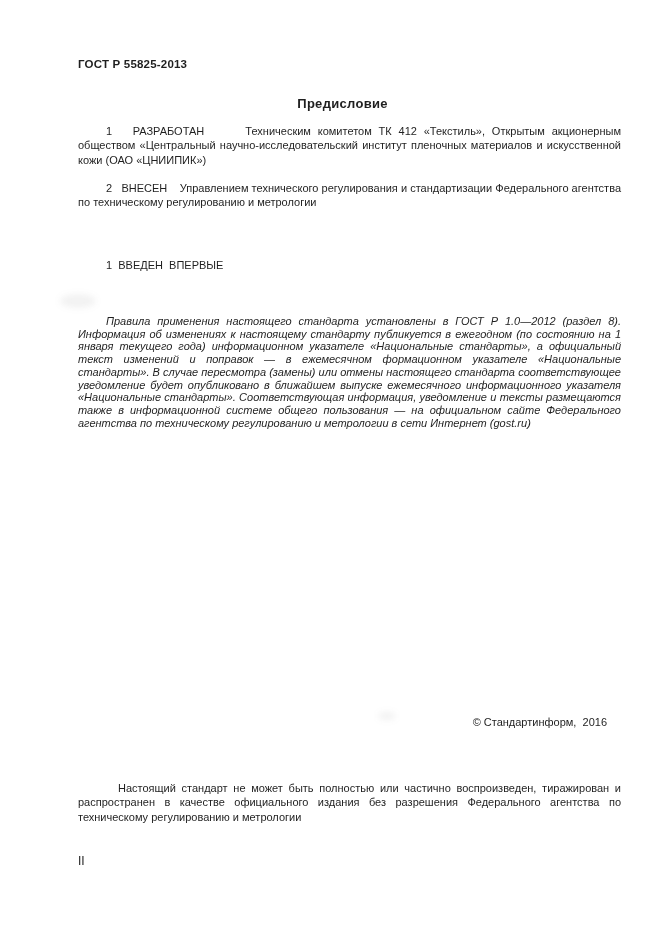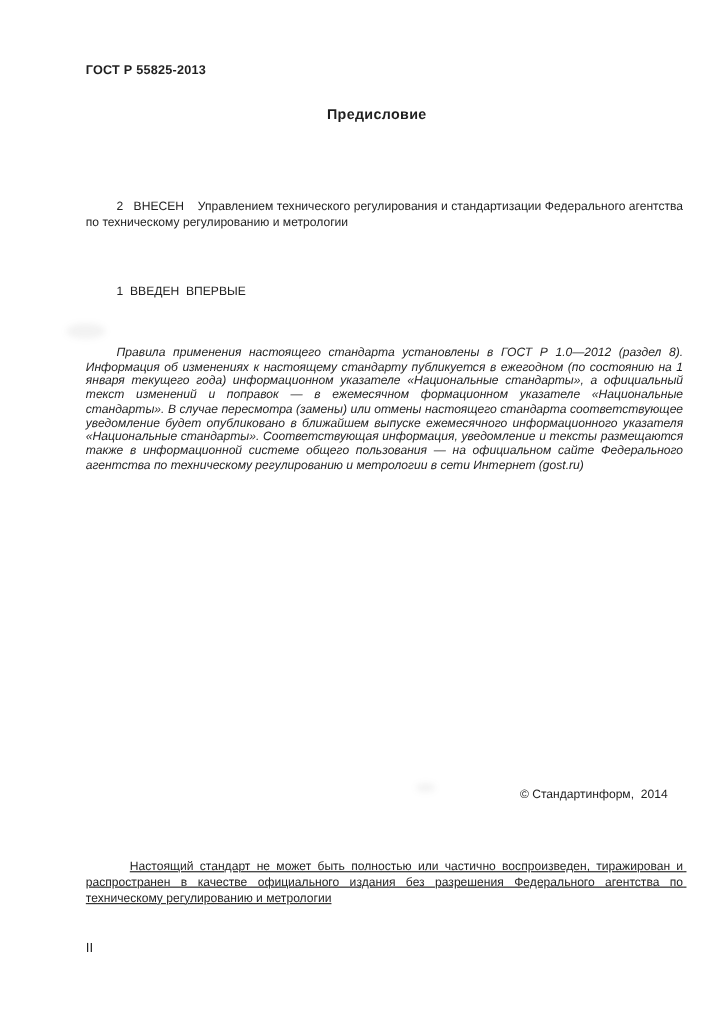--- a/index.html
+++ b/index.html
@@ -65,21 +65,20 @@
     right: 54px;
     top: 716px;
     font-size: 11px;
     white-space: pre;
   }
   .repro {
     top: 781px;
     font-size: 11px;
     line-height: 14.3px;
     text-indent: 40px;
-    text-decoration: underline;
   }
   .page-number {
     position: absolute;
     left: 78px;
     top: 854px;
     font-size: 12px;
   }
   .scan-artifact {
     position: absolute;
     border-radius: 50%;
@@ -92,31 +91,32 @@
 </style>
 </head>
 <body>
 
 <div class="page">
 
   <div class="doc-number">ГОСТ Р 55825-2013</div>
 
   <h1 class="title">Предисловие</h1>
 
+  <p class="clause clause-1">1   РАЗРАБОТАН      Техническим комитетом ТК 412 «Текстиль», Открытым акционерным обществом «Центральный научно-исследовательский институт пленочных материалов и искусственной кожи (ОАО «ЦНИИПИК»)</p>
 
   <p class="clause clause-2">2   ВНЕСЕН    Управлением технического регулирования и стандартизации Федерального агентства по техническому регулированию и метрологии</p>
 
 
   <p class="clause clause-4">1  ВВЕДЕН  ВПЕРВЫЕ</p>
 
   <div class="scan-artifact artifact-1"></div>
 
   <p class="note">Правила применения настоящего стандарта установлены в ГОСТ Р 1.0—2012 (раздел 8). Информация об изменениях к настоящему стандарту публикуется в ежегодном (по состоянию на 1 января текущего года) информационном указателе «Национальные стандарты», а официальный текст изменений и поправок — в ежемесячном формационном указателе «Национальные стандарты». В случае пересмотра (замены) или отмены настоящего стандарта соответствующее уведомление будет опубликовано в ближайшем выпуске ежемесячного информационного указателя «Национальные стандарты». Соответствующая информация, уведомление и тексты размещаются также в информационной системе общего пользования — на официальном сайте Федерального агентства по техническому регулированию и метрологии в сети Интернет (gost.ru)</p>
 
   <div class="scan-artifact artifact-2"></div>
 
-  <div class="copyright">© Стандартинформ,  2014</div>
+  <div class="copyright">© Стандартинформ,  2016</div>
 
   <p class="repro">Настоящий стандарт не может быть полностью или частично воспроизведен, тиражирован и распространен в качестве официального издания без разрешения Федерального агентства по техническому регулированию и метрологии</p>
 
   <div class="page-number">II</div>
 
 </div>
 
 </body></html>

